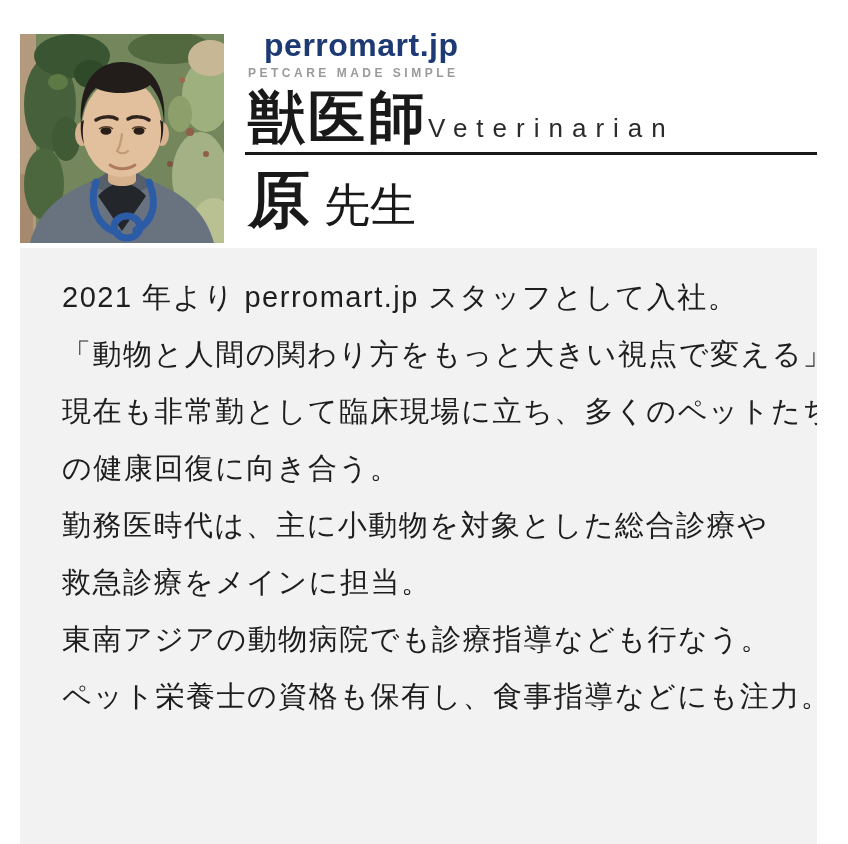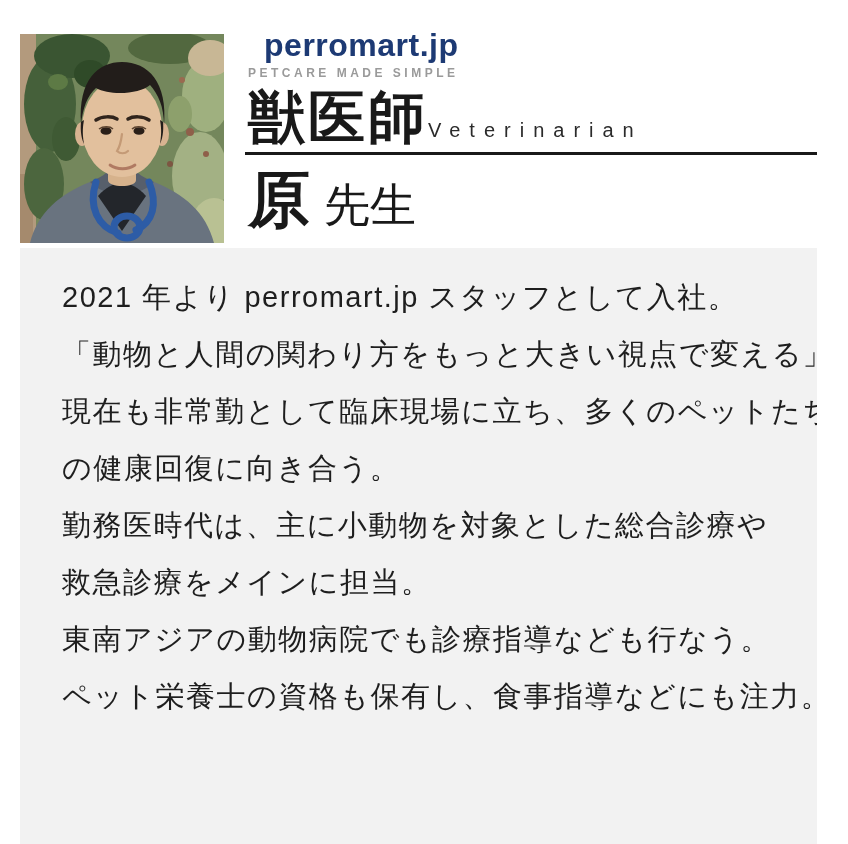--- a/index.html
+++ b/index.html
@@ -40,21 +40,21 @@
     position:absolute; left:248px; top:86px;
     display:flex; align-items:baseline; 
     white-space:nowrap;
   }
   .role-ja {
     font-size:57px; font-weight:700;
     letter-spacing:3px; line-height:1.1;
     color:var(--ink,#191919);
   }
   .role-en {
-    font-size:20px; font-weight:300;
+    font-size:26px; font-weight:300;
     letter-spacing:9px;
     color:#2b2b2b;
   }
 
   .title-divider {
     position:absolute; left:245px; top:152px;
     width:572px; height:3px;
     background:var(--ink,#191919);
   }
 

